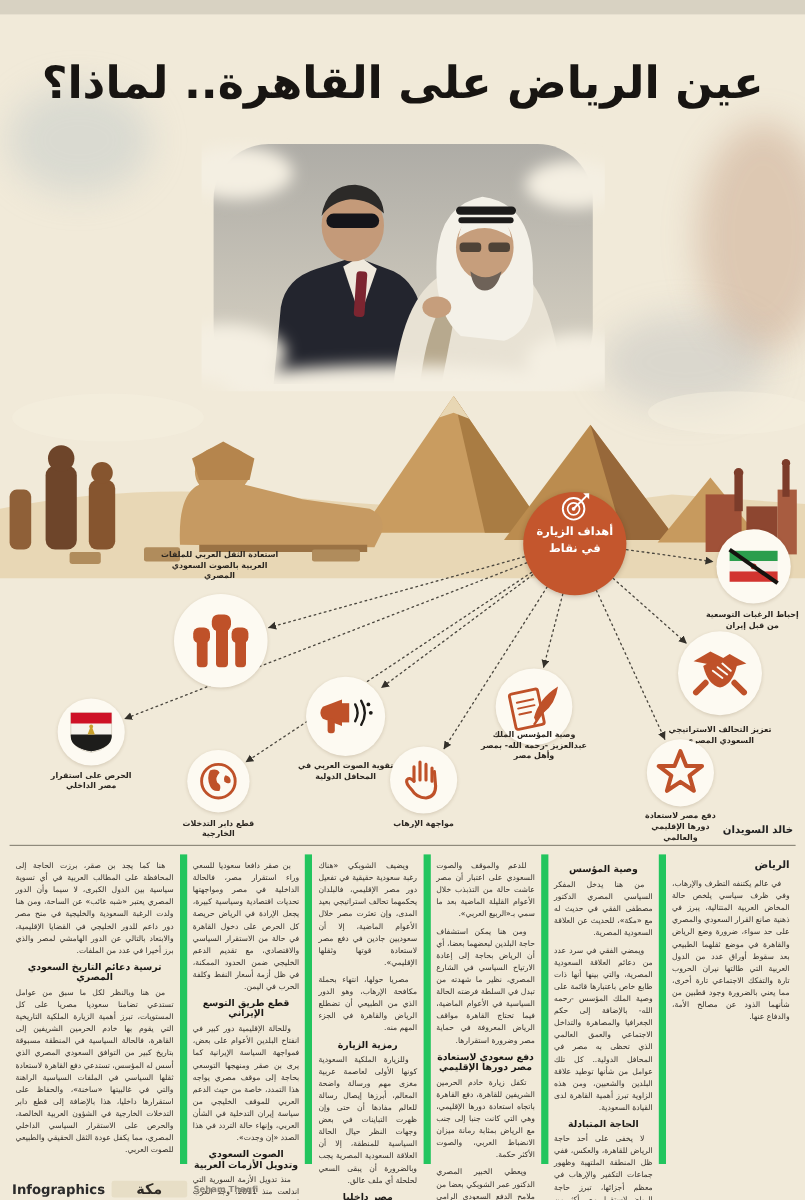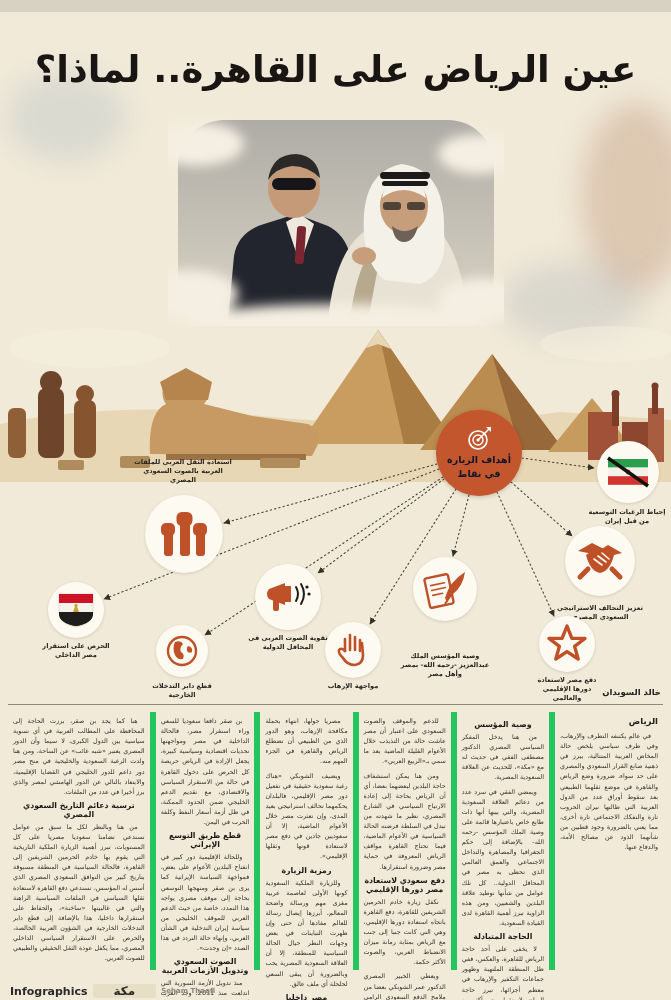--- a/index.html
+++ b/index.html
@@ -13,22 +13,22 @@
 
   .title{position:absolute;top:36px;right:28px;left:28px;text-align:center;
          font-size:37px;font-weight:700;color:#181512;letter-spacing:-1px;margin:0;}
 
   .photo{position:absolute;left:168px;top:102px;width:336px;height:212px;}
   .panorama{position:absolute;left:0;top:292px;width:671px;height:178px;}
 
   svg.connectors{position:absolute;left:0;top:0;width:671px;height:1000px;pointer-events:none;}
 
   .hub{position:absolute;left:436px;top:398px;width:86px;height:86px;border-radius:50%;
-       background:#c4562d;color:#0f172a;display:flex;flex-direction:column;align-items:center;
-       justify-content:center;text-align:center;box-shadow:0 1px 4px rgba(60,30,10,.25);}
+       background:#c4562d;color:#ffffff;display:flex;flex-direction:column;align-items:center;
+       text-align:center;box-shadow:0 1px 4px rgba(60,30,10,.25);}
   .hub .hub-label{font-size:9.5px;font-weight:700;line-height:1.25;margin-top:2px;}
 
   .node{position:absolute;border-radius:50%;background:#fdfaf2;display:flex;align-items:center;
         justify-content:center;box-shadow:0 1px 3px rgba(90,60,30,.18);}
   .nlabel{position:absolute;text-align:center;font-size:6.6px;font-weight:700;color:#2b2620;
           line-height:1.4;}
 
   
   .byline-name{position:absolute;top:675px;right:10px;width:80px;text-align:left;
                font-size:8.5px;font-weight:700;color:#222;}
@@ -225,21 +225,21 @@
       <rect x="4" y="8" width="24" height="30" rx="2" fill="#fdfaf2" stroke="#bf5129" stroke-width="2.4" transform="rotate(-12 16 23)"></rect>
       <g stroke="#bf5129" stroke-width="1.6" stroke-linecap="round" transform="rotate(-12 16 23)">
         <line x1="9" y1="16" x2="23" y2="16"></line>
           <line x1="9" y1="21" x2="23" y2="21"></line>
           <line x1="9" y1="26" x2="19" y2="26"></line>
       </g>
       <path d="M22 30 Q26 14 42 4 Q40 18 30 26 Q26 30 24 34 Z" fill="#bf5129"></path>
       <line x1="22" y1="36" x2="30" y2="24" stroke="#bf5129" stroke-width="2"></line>
     </svg>
   </div>
-  <div class="nlabel" style="left:400px;top:640px;width:90px;">وصية المؤسس الملك عبدالعزيز -رحمه الله- بمصر وأهل مصر</div>
+  <div class="nlabel" style="left:400px;top:596px;width:90px;">وصية المؤسس الملك عبدالعزيز -رحمه الله- بمصر وأهل مصر</div>
 
   <div class="node" style="left:325px;top:610px;width:56px;height:56px;">
     <svg width="36" height="38" viewBox="0 0 36 38">
       <g fill="none" stroke="#bf5129" stroke-width="2.6" stroke-linecap="round" stroke-linejoin="round">
         <path d="M10 20 V8 M15 19 V4 M20 19 V6 M25 20 V9"></path>
         <path d="M10 20 Q6 16 4 19 Q3 22 8 27 Q12 34 20 34 Q28 33 28 24 L27 12"></path>
       </g>
     </svg>
   </div>
   <div class="nlabel" style="left:312px;top:670px;width:82px;">مواجهة الإرهاب</div>
@@ -309,22 +309,22 @@
         <p class="indent">لا يخفى على أحد حاجة الرياض للقاهرة، والعكس، ففي ظل المنطقة الملتهبة وظهور جماعات التكفير والإرهاب في معظم أجزائها، تبرز حاجة الرياض لاستقرار مصر أكثر من ذي قبل. يقابل ذلك حاجة مصر</p>
       </div>
       <div class="col c3">
         <p class="indent">للدعم والموقف والصوت السعودي على اعتبار أن مصر عاشت حالة من التذبذب خلال الأعوام القليلة الماضية بعد ما سمي بـ«الربيع العربي».</p>
         <p class="indent">ومن هنا يمكن استشفاف حاجة البلدين لبعضهما بعضا، أي أن الرياض بحاجة إلى إعادة الارتياح السياسي في الشارع المصري، نظير ما شهدته من تبدل في السلطة فرضته الحالة السياسية في الأعوام الماضية، فيما تحتاج القاهرة مواقف الرياض المعروفة في حماية مصر وضرورة استقرارها.</p>
         <h3>دفع سعودي لاستعادة مصر دورها الإقليمي</h3>
         <p class="indent">تكفل زيارة خادم الحرمين الشريفين للقاهرة، دفع القاهرة باتجاه استعادة دورها الإقليمي، وهي التي كانت جنبا إلى جنب مع الرياض بمثابة رمانة ميزان الانضباط العربي، والصوت الأكثر حكمة.</p>
         <p class="indent">ويعطي الخبير المصري الدكتور عمر الشوبكي بعضا من ملامح الدفع السعودي الرامي لاستعادة الدور المصري من منطلق فتح عدد من الملفات السياسية ووضعها على الطاولة السعودية المصرية، كالدور المصري بالأزمة في ضرورة استقرار ليبيا، مرورا بالأزمة السورية التي تستوجب توافقا سعوديا</p>
       </div>
       <div class="col c4">
+        <p class="indent">ويضيف الشوبكي «هناك رغبة سعودية حقيقية في تفعيل دور مصر الإقليمي، فالبلدان يحكمهما تحالف استراتيجي بعيد المدى، وإن تعثرت مصر خلال الأعوام الماضية، إلا أن سعوديين جادين في دفع مصر لاستعادة قوتها وثقلها الإقليمي».</p>
         <p class="indent">مصريا حولها، انتهاء بحملة مكافحة الإرهاب، وهو الدور الذي من الطبيعي أن تضطلع الرياض والقاهرة في الجزء المهم منه.</p>
-        <p class="indent">ويضيف الشوبكي «هناك رغبة سعودية حقيقية في تفعيل دور مصر الإقليمي، فالبلدان يحكمهما تحالف استراتيجي بعيد المدى، وإن تعثرت مصر خلال الأعوام الماضية، إلا أن سعوديين جادين في دفع مصر لاستعادة قوتها وثقلها الإقليمي».</p>
         <h3>رمزية الزيارة</h3>
         <p class="indent">وللزيارة الملكية السعودية كونها الأولى لعاصمة عربية مغزى مهم ورسالة واضحة المعالم، أبرزها إيصال رسالة للعالم مفادها أن حتى وإن ظهرت التباينات في بعض وجهات النظر حيال الحالة السياسية للمنطقة، إلا أن العلاقة السعودية المصرية يجب وبالضرورة أن يبقى السعي لحلحلة أي ملف عالق.</p>
         <h3>مصر داخليا</h3>
         <p class="indent">الحالة المصرية داخليا لا يمكن لأي مسؤول سعودي رسمي كبير القفز عليها أو تجاهلها، ذلك ما أكده مدير مركز الخليج للأبحاث الدكتور عبدالعزيز</p>
       </div>
       <div class="col c5">
         <p class="indent">بن صقر دافعا سعوديا للسعي وراء استقرار مصر، فالحالة الداخلية في مصر ومواجهتها تحديات اقتصادية وسياسية كبيرة، يجعل الإرادة في الرياض حريصة كل الحرص على دخول القاهرة في حالة من الاستقرار السياسي والاقتصادي، مع تقديم الدعم الخليجي ضمن الحدود الممكنة، في ظل أزمة أسعار النفط وكلفة الحرب في اليمن.</p>
         <h3>قطع طريق التوسع الإيراني</h3>
         <p class="indent">وللحالة الإقليمية دور كبير في انفتاح البلدين الأعوام على بعض، فمواجهة السياسة الإيرانية كما يرى بن صقر ومنهجها التوسعي بحاجة إلى موقف مصري يواجه هذا التمدد، خاصة من حيث الدعم العربي للموقف الخليجي من سياسة إيران التدخلية في الشأن العربي، وإنهاء حالة التردد في هذا الصدد «إن وجدت».</p>
         <h3>الصوت السعودي وتدويل الأزمات العربية</h3>

